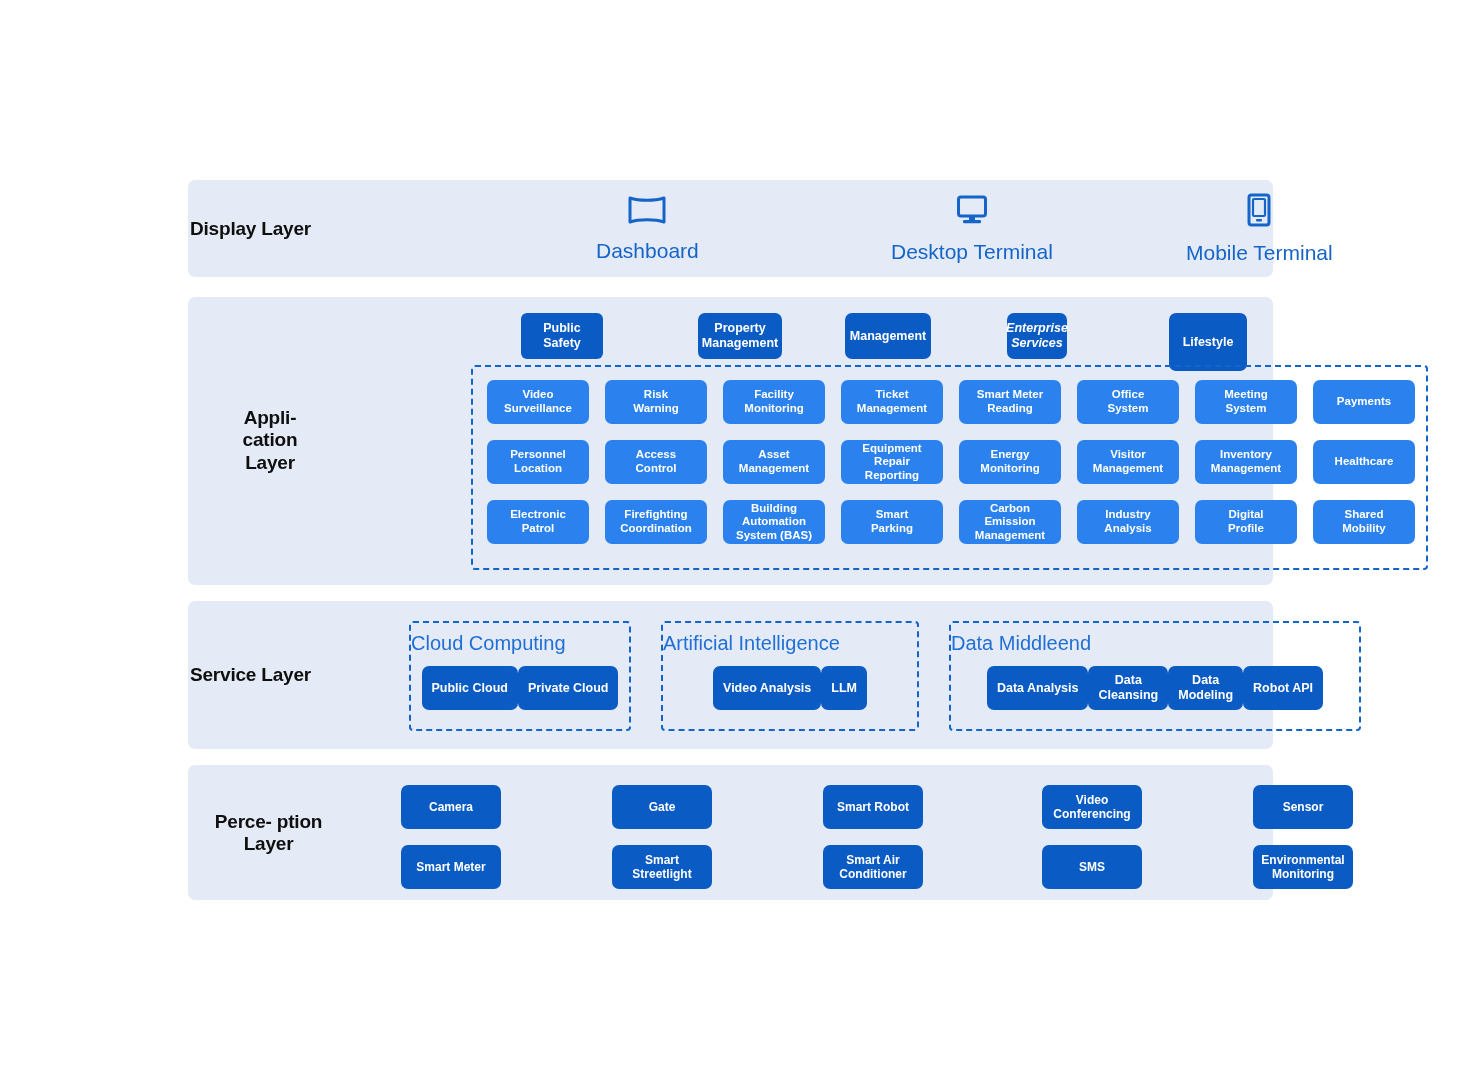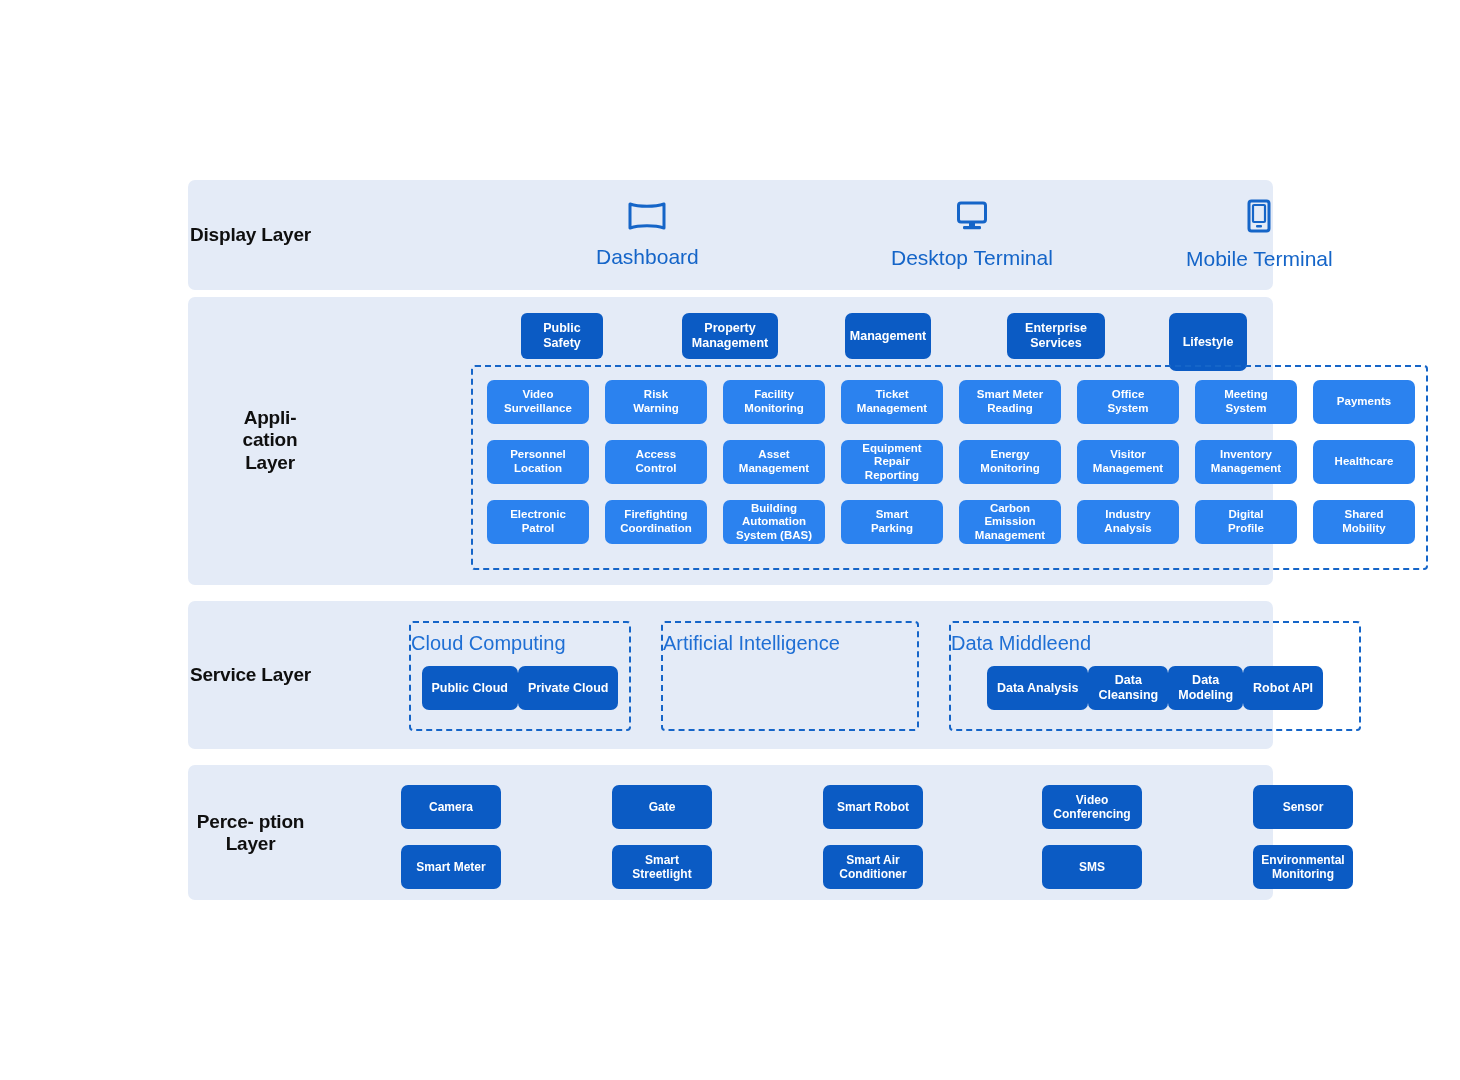--- a/index.html
+++ b/index.html
@@ -18,40 +18,40 @@
   
   .layer {
     position: absolute;
     left: 188px;
     width: 1085px;
     background: #e4ebf7;
     border-radius: 7px;
     display: flex;
     align-items: center;
   }
-  #display-layer    { top: 180px;  height: 110px; }
+  #display-layer    { top: 180px;  height: 97px; }
   #application-layer{ top: 297px;  height: 288px; }
   #service-layer    { top: 601px;  height: 148px; }
   #perception-layer { top: 765px;  height: 135px; }
 
   .layer-label {
     position: absolute;
     left: 0;
     width: 125px;
     text-align: center;
     font-weight: bold;
     color: #0f0f0f;
     font-size: 19px;
     line-height: 1.18;
     letter-spacing: -0.2px;
   }
   #display-layer .layer-label    { top: 50%; transform: translateY(-50%); }
   #application-layer .layer-label{ top: 50%; transform: translateY(-50%); padding-left: 39px; }
   #service-layer .layer-label    { top: 50%; transform: translateY(-50%); }
-  #perception-layer .layer-label { top: 50%; transform: translateY(-50%); }
+  #perception-layer .layer-label { top: 50%; transform: translateY(-50%); margin-left: 18px; }
 
   
   .display-items {
     position: absolute;
     left: 125px; right: 0; top: 0; bottom: 0;
   }
   .display-item {
     position: absolute;
     top: 50%;
     transform: translateY(-50%);
@@ -237,24 +237,24 @@
       </div>
   </div>
 
   <div class="layer" id="application-layer">
     <div class="layer-label">Appli-
 cation
 Layer</div>
     <div class="cat-row" id="app-categories">
         <div class="cat-btn" style="left: 208px; width: 82px; height: 46px; border-radius: 6px;">Public
 Safety</div>
-        <div class="cat-btn" style="left: 369px; width: 96px; height: 46px;">Property
+        <div class="cat-btn" style="left: 385px; width: 84px; height: 46px;">Property
 Management</div>
         <div class="cat-btn" style="left: 532px; width: 86px; height: 46px;">Management</div>
-        <div class="cat-btn" style="left: 694px; width: 98px; height: 46px;">Enterprise
+        <div class="cat-btn" style="left: 694px; width: 60px; height: 46px; font-style: italic;">Enterprise
 Services</div>
         <div class="cat-btn" style="left: 856px; width: 78px; height: 58px;">Lifestyle</div>
       </div>
     <div class="app-grid-box">
       <div class="app-grid" id="app-grid">
           <div class="app-tile">Video
 Surveillance</div>
           <div class="app-tile">Risk
 Warning</div>
           <div class="app-tile">Facility
@@ -311,20 +311,24 @@
     <div class="svc-area" id="svc-area">
         <div class="svc-group" style="left: 96px; width: 222px;">
           <div class="svc-title">Cloud Computing</div>
           <div class="svc-items">
             <div class="svc-btn">Public Cloud</div>
             <div class="svc-btn">Private Cloud</div>
           </div>
         </div>
         <div class="svc-group" style="left: 348px; width: 258px;">
           <div class="svc-title">Artificial Intelligence</div>
+          <div class="svc-items">
+            <div class="svc-btn">Video Analysis</div>
+            <div class="svc-btn">LLM</div>
+          </div>
         </div>
         <div class="svc-group" style="left: 636px; width: 412px;">
           <div class="svc-title">Data Middleend</div>
           <div class="svc-items">
             <div class="svc-btn">Data Analysis</div>
             <div class="svc-btn">Data
 Cleansing</div>
             <div class="svc-btn">Data
 Modeling</div>
             <div class="svc-btn">Robot API</div>

